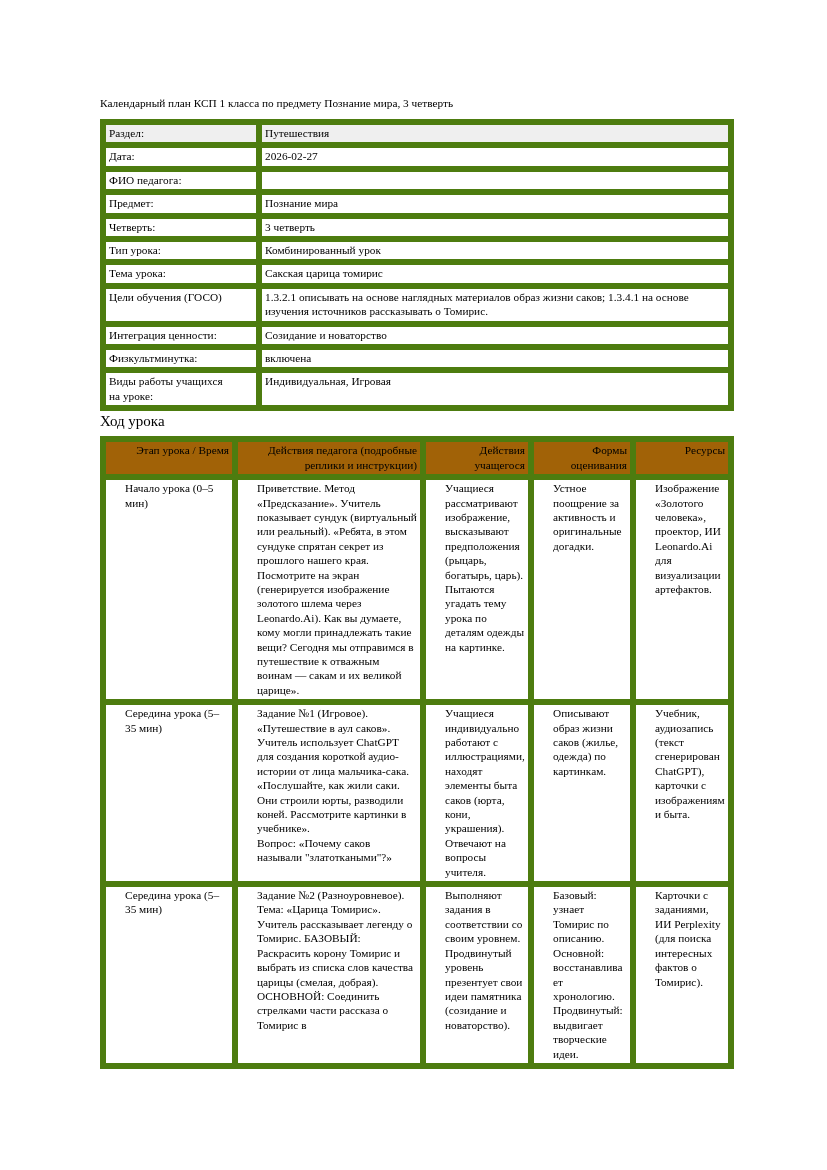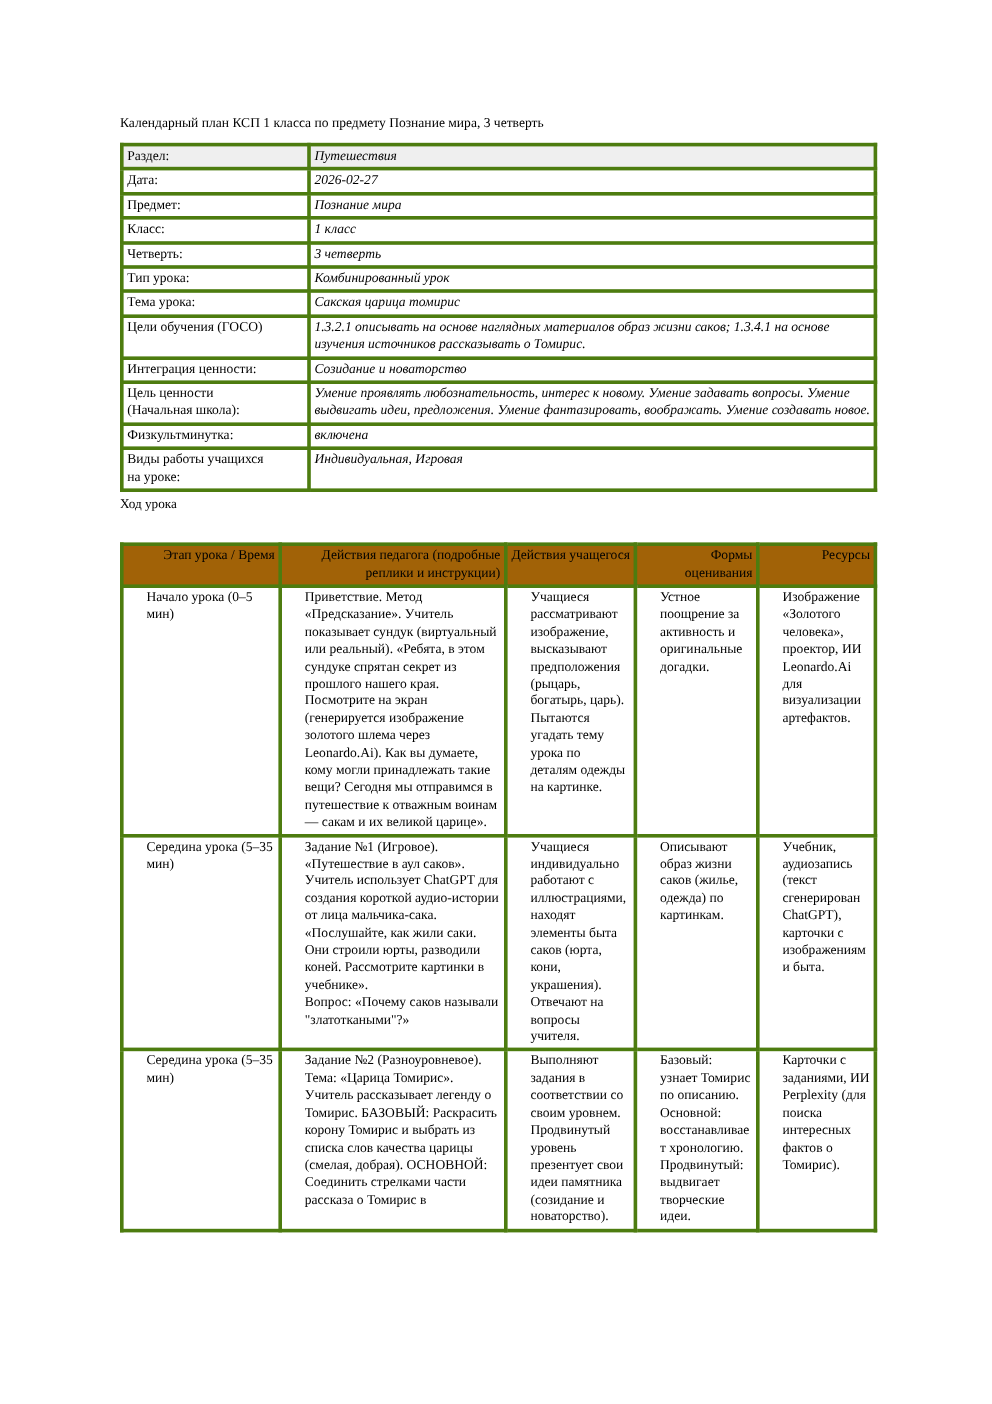--- a/index.html
+++ b/index.html
@@ -36,21 +36,21 @@
     line-height: 15px;
     margin-bottom: 8px;
     white-space: nowrap;
   }
   table {
     border-collapse: collapse;
     width: 628px;
     table-layout: fixed;
   }
   table td, table th {
-    border: 3px solid #4d7c0f;
+    border: 6px solid #4d7c0f;
     padding: 1px 3px 2px 3px;
     font-size: 11.3px;
     line-height: 14.4px;
     vertical-align: top;
     text-align: left;
     font-weight: normal;
     word-wrap: break-word;
     overflow-wrap: break-word;
     hyphens: none;
   }
@@ -61,28 +61,27 @@
   .info-table col.c1 { width: 156px; }
   .info-table col.c2 { width: 472px; }
   .info-table tr.shaded td {
     background: #efefef;
   }
   .info-table td.label {
     white-space: pre-line;
   }
   .info-table td.value {
     white-space: pre-line;
-    font-style: italic;
   }
   
   .section-caption {
-    font-size: 11px;
+    font-size: 15px;
     line-height: 15px;
     margin-top: 3px;
-    margin-bottom: 24px;
+    margin-bottom: 7px;
   }
   
   .flow-table col.f1 { width: 132px; }
   .flow-table col.f2 { width: 188px; }
   .flow-table col.f3 { width: 108px; }
   .flow-table col.f4 { width: 102px; }
   .flow-table col.f5 { width: 98px; }
   .flow-table thead td {
     background: #a16207;
     text-align: right;
@@ -111,51 +110,46 @@
       <tbody>
           <tr class="shaded">
             <td class="label">Раздел:</td>
             <td class="value">Путешествия</td>
           </tr>
           <tr>
             <td class="label">Дата:</td>
             <td class="value">2026-02-27</td>
           </tr>
           <tr>
+            <td class="label">ФИО педагога:</td>
+            <td class="value"></td>
+          </tr>
+          <tr>
             <td class="label">Предмет:</td>
             <td class="value">Познание мира</td>
           </tr>
           <tr>
-            <td class="label">Класс:</td>
-            <td class="value">1 класс</td>
-          </tr>
-          <tr>
             <td class="label">Четверть:</td>
             <td class="value">3 четверть</td>
           </tr>
           <tr>
             <td class="label">Тип урока:</td>
             <td class="value">Комбинированный урок</td>
           </tr>
           <tr>
             <td class="label">Тема урока:</td>
             <td class="value">Сакская царица томирис</td>
           </tr>
           <tr>
             <td class="label">Цели обучения (ГОСО)</td>
             <td class="value">1.3.2.1 описывать на основе наглядных материалов образ жизни саков; 1.3.4.1 на основе изучения источников рассказывать о Томирис.</td>
           </tr>
           <tr>
             <td class="label">Интеграция ценности:</td>
             <td class="value">Созидание и новаторство</td>
-          </tr>
-          <tr>
-            <td class="label">Цель ценности
-(Начальная школа):</td>
-            <td class="value">Умение проявлять любознательность, интерес к новому. Умение задавать вопросы. Умение выдвигать идеи, предложения. Умение фантазировать, воображать. Умение создавать новое.</td>
           </tr>
           <tr>
             <td class="label">Физкультминутка:</td>
             <td class="value">включена</td>
           </tr>
           <tr>
             <td class="label">Виды работы учащихся
 на уроке:</td>
             <td class="value">Индивидуальная, Игровая</td>
           </tr>

